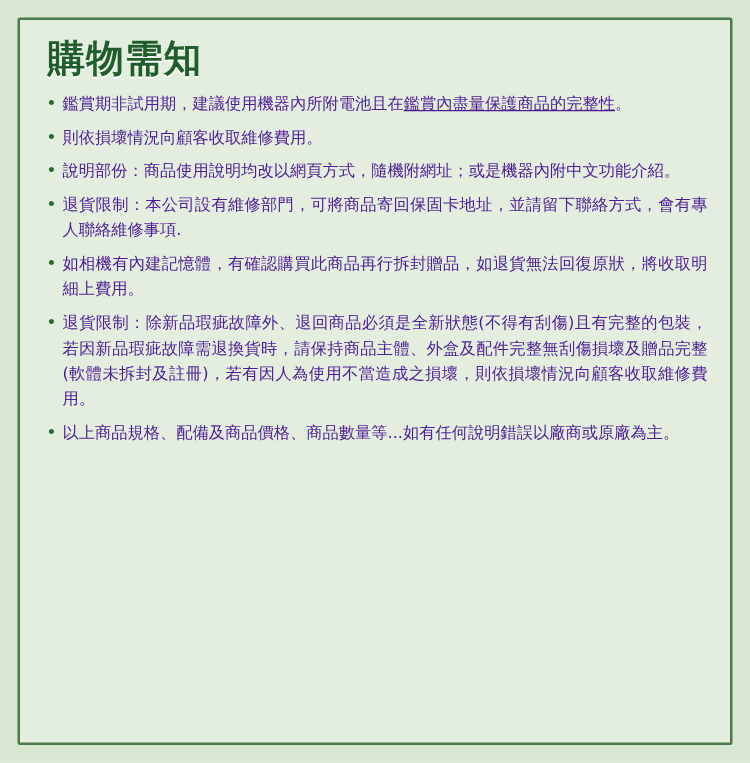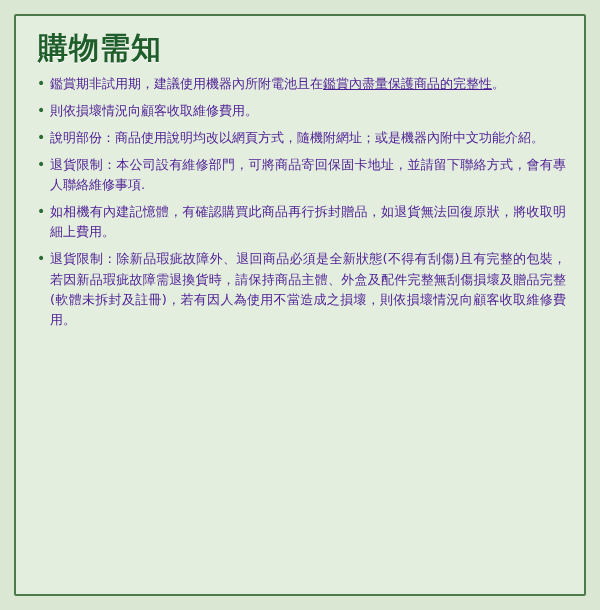--- a/index.html
+++ b/index.html
@@ -75,15 +75,16 @@
 <div class="page">
   <div class="inner">
     <h1 class="title">購物需知</h1>
     <ul class="notes" id="notice-list">
         <li><span>鑑賞期非試用期，建議使用機器內所附電池且在</span><span class="u">鑑賞內盡量保護商品的完整性</span><span>。</span></li>
         <li><span>則依損壞情況向顧客收取維修費用。</span></li>
         <li><span>說明部份：</span><span>商品使用說明均改以網頁方式，隨機附網址；或是機器內附中文功能介紹。</span></li>
         <li><span>退貨限制：</span><span>本公司設有維修部門，可將商品寄回保固卡地址，並請留下聯絡方式，會有專人聯絡維修事項.</span></li>
         <li><span>如相機有內建記憶體，有確認購買此商品再行拆封贈品，如退貨無法回復原狀，將收取明細上費用。</span></li>
         <li><span>退貨限制：</span><span>除新品瑕疵故障外、退回商品必須是全新狀態(不得有刮傷)且有完整的包裝，若因新品瑕疵故障需退換貨時，請保持商品主體、外盒及配件完整無刮傷損壞及贈品完整(軟體未拆封及註冊)，若有因人為使用不當造成之損壞，則依損壞情況向顧客收取維修費用。</span></li>
+        <li><span>以上商品規格、配備及商品價格、商品數量等...如有任何說明錯誤以廠商或原廠為主。</span></li>
       </ul>
   </div>
 </div>
 
 </body></html>

